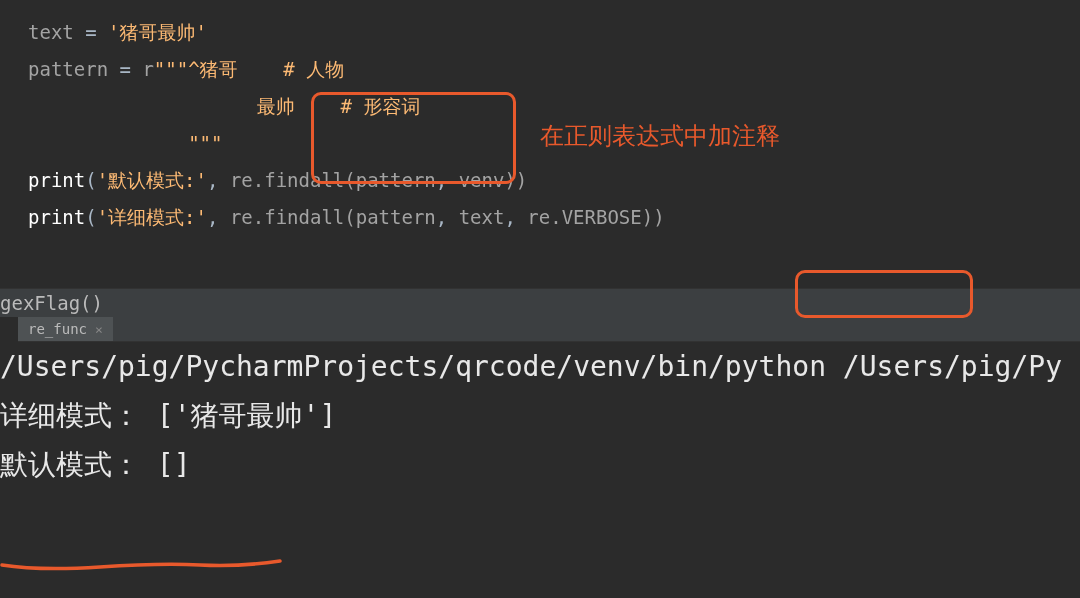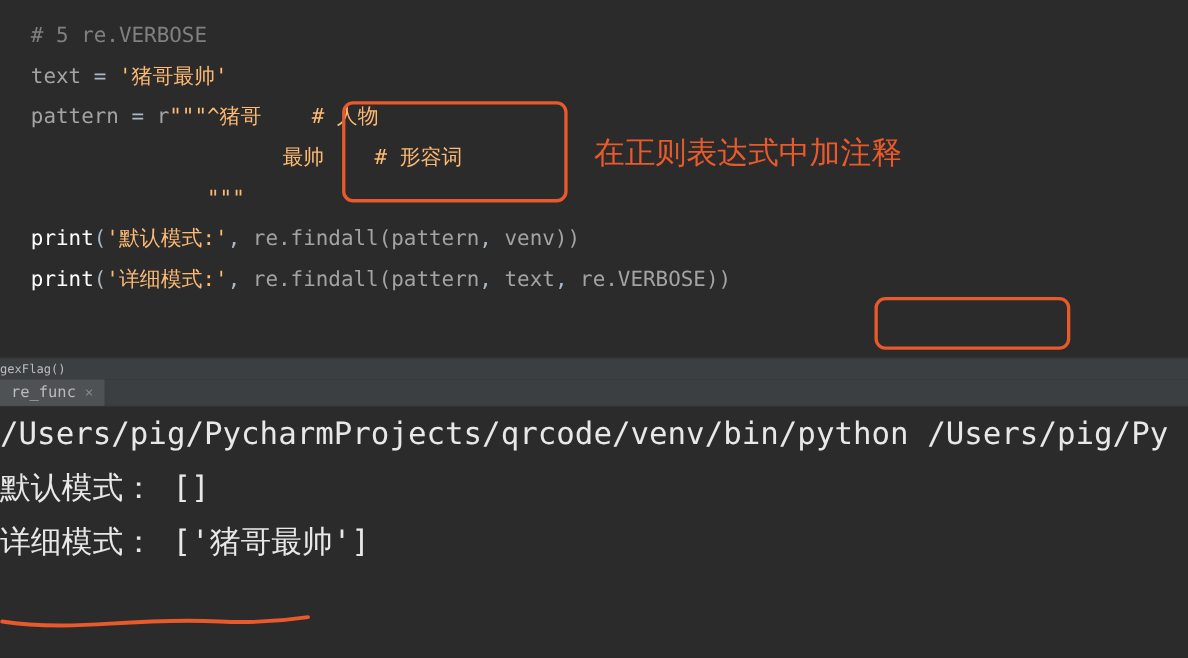--- a/index.html
+++ b/index.html
@@ -43,42 +43,43 @@
       border-radius: 10px;
       left: 795px;
       top: 270px;
       width: 178px;
       height: 48px;
       pointer-events: none;
     }
     .annotation {
       position: absolute;
       color: #e8592c;
-      font-size: 28px;
+      font-size: 24px;
       left: 540px;
       top: 120px;
       font-family: -apple-system, sans-serif;
       pointer-events: none;
     }
     .run-area {
       margin-top: 38px;
       background: #2b2b2b;
     }
     .run-header {
       background: #3c3f41;
       color: #bbbbbb;
-      font-size: 11px;
+      font-size: 19px;
       padding: 3px 0 3px 0;
       border-top: 1px solid #323232;
     }
     .tab-bar {
       background: #3c3f41;
       border-bottom: 1px solid #323232;
       display: flex;
       align-items: center;
+      margin-left: 18px;
     }
     .tab {
       background: #4e5254;
       color: #bbbbbb;
       font-size: 14px;
       padding: 4px 10px;
       display: flex;
       align-items: center;
       gap: 8px;
     }
@@ -103,21 +104,20 @@
       pointer-events: none;
     }
     .code-line {
       white-space: pre;
     }
   </style>
 </head>
 <body>
 
 <div class="editor">
-  <div class="code-line"><span class="comment"># 5 re.VERBOSE</span></div>
   <div class="code-line"><span class="identifier">text</span><span class="punct"> = </span><span class="string">'猪哥最帅'</span></div>
   <div class="code-line"><span class="identifier">pattern</span><span class="punct"> = </span><span class="identifier">r</span><span class="string">"""^猪哥    # 人物</span></div>
   <div class="code-line"><span class="string">                    最帅    # 形容词</span></div>
   <div class="code-line"><span class="string">              """</span></div>
   <div class="code-line"><span class="builtin">print</span><span class="punct">(</span><span class="string">'默认模式:'</span><span class="punct">, </span><span class="identifier">re.findall(pattern</span><span class="punct">, </span><span class="identifier">venv))</span></div>
   <div class="code-line"><span class="builtin">print</span><span class="punct">(</span><span class="string">'详细模式:'</span><span class="punct">, </span><span class="identifier">re.findall(pattern</span><span class="punct">, </span><span class="identifier">text</span><span class="punct">, </span><span class="identifier">re.VERBOSE))</span></div>
 </div>
 
 <div class="highlight-box1"></div>
 <div class="highlight-box2"></div>
@@ -126,20 +126,20 @@
 <div class="run-area">
   <div class="run-header">gexFlag()</div>
   <div class="tab-bar">
     <div class="tab">
       <span>re_func</span>
       <span class="tab-close">×</span>
     </div>
   </div>
   <div class="console">
     <div class="console-line">/Users/pig/PycharmProjects/qrcode/venv/bin/python /Users/pig/Py</div>
+    <div class="console-line">详细模式： ['猪哥最帅']</div>
     <div class="console-line">默认模式： []</div>
-    <div class="console-line">详细模式： ['猪哥最帅']</div>
   </div>
 </div>
 
 <svg class="underline-svg" width="300" height="30">
   <path d="M 2 12 Q 40 18, 100 14 T 200 12 T 280 8" stroke="#e8592c" stroke-width="3.5" fill="none" stroke-linecap="round"></path>
 </svg>
 
 </body></html>

